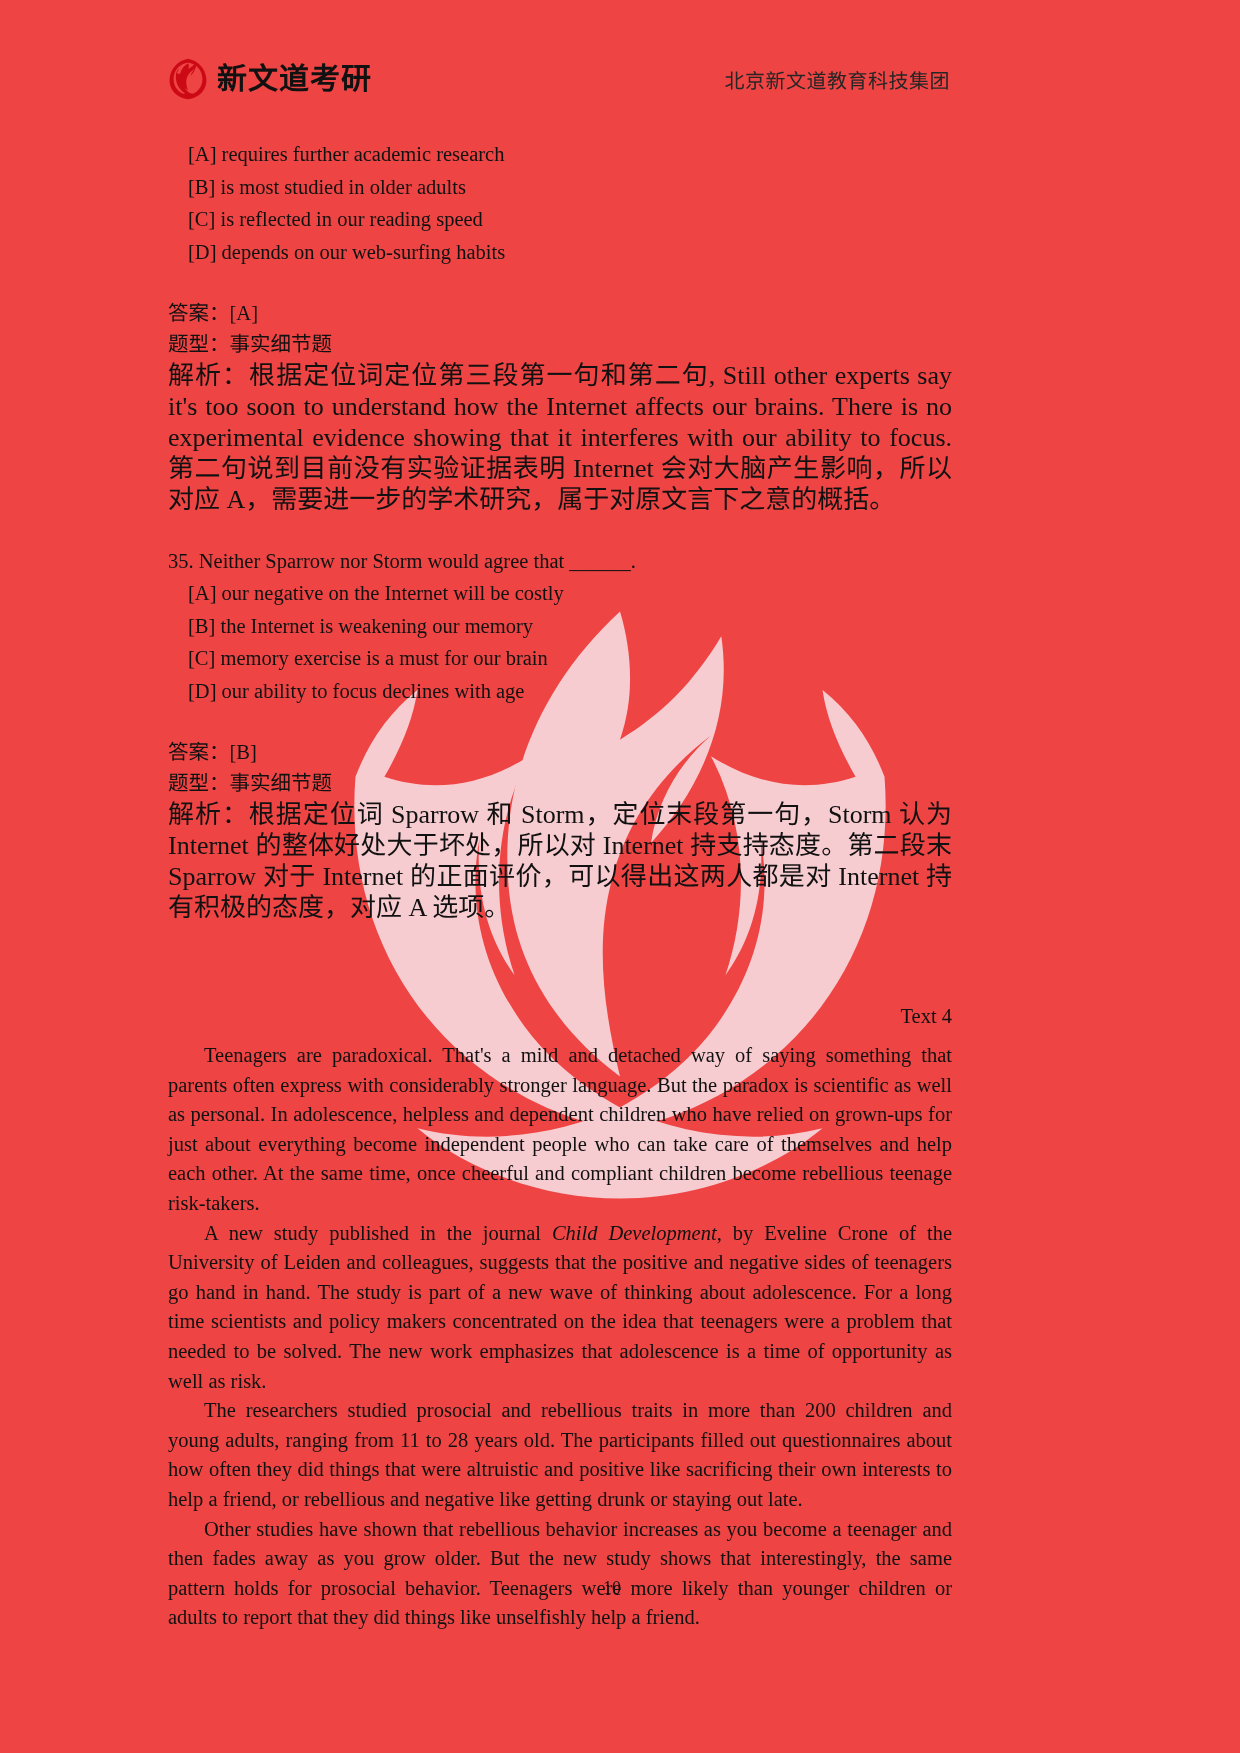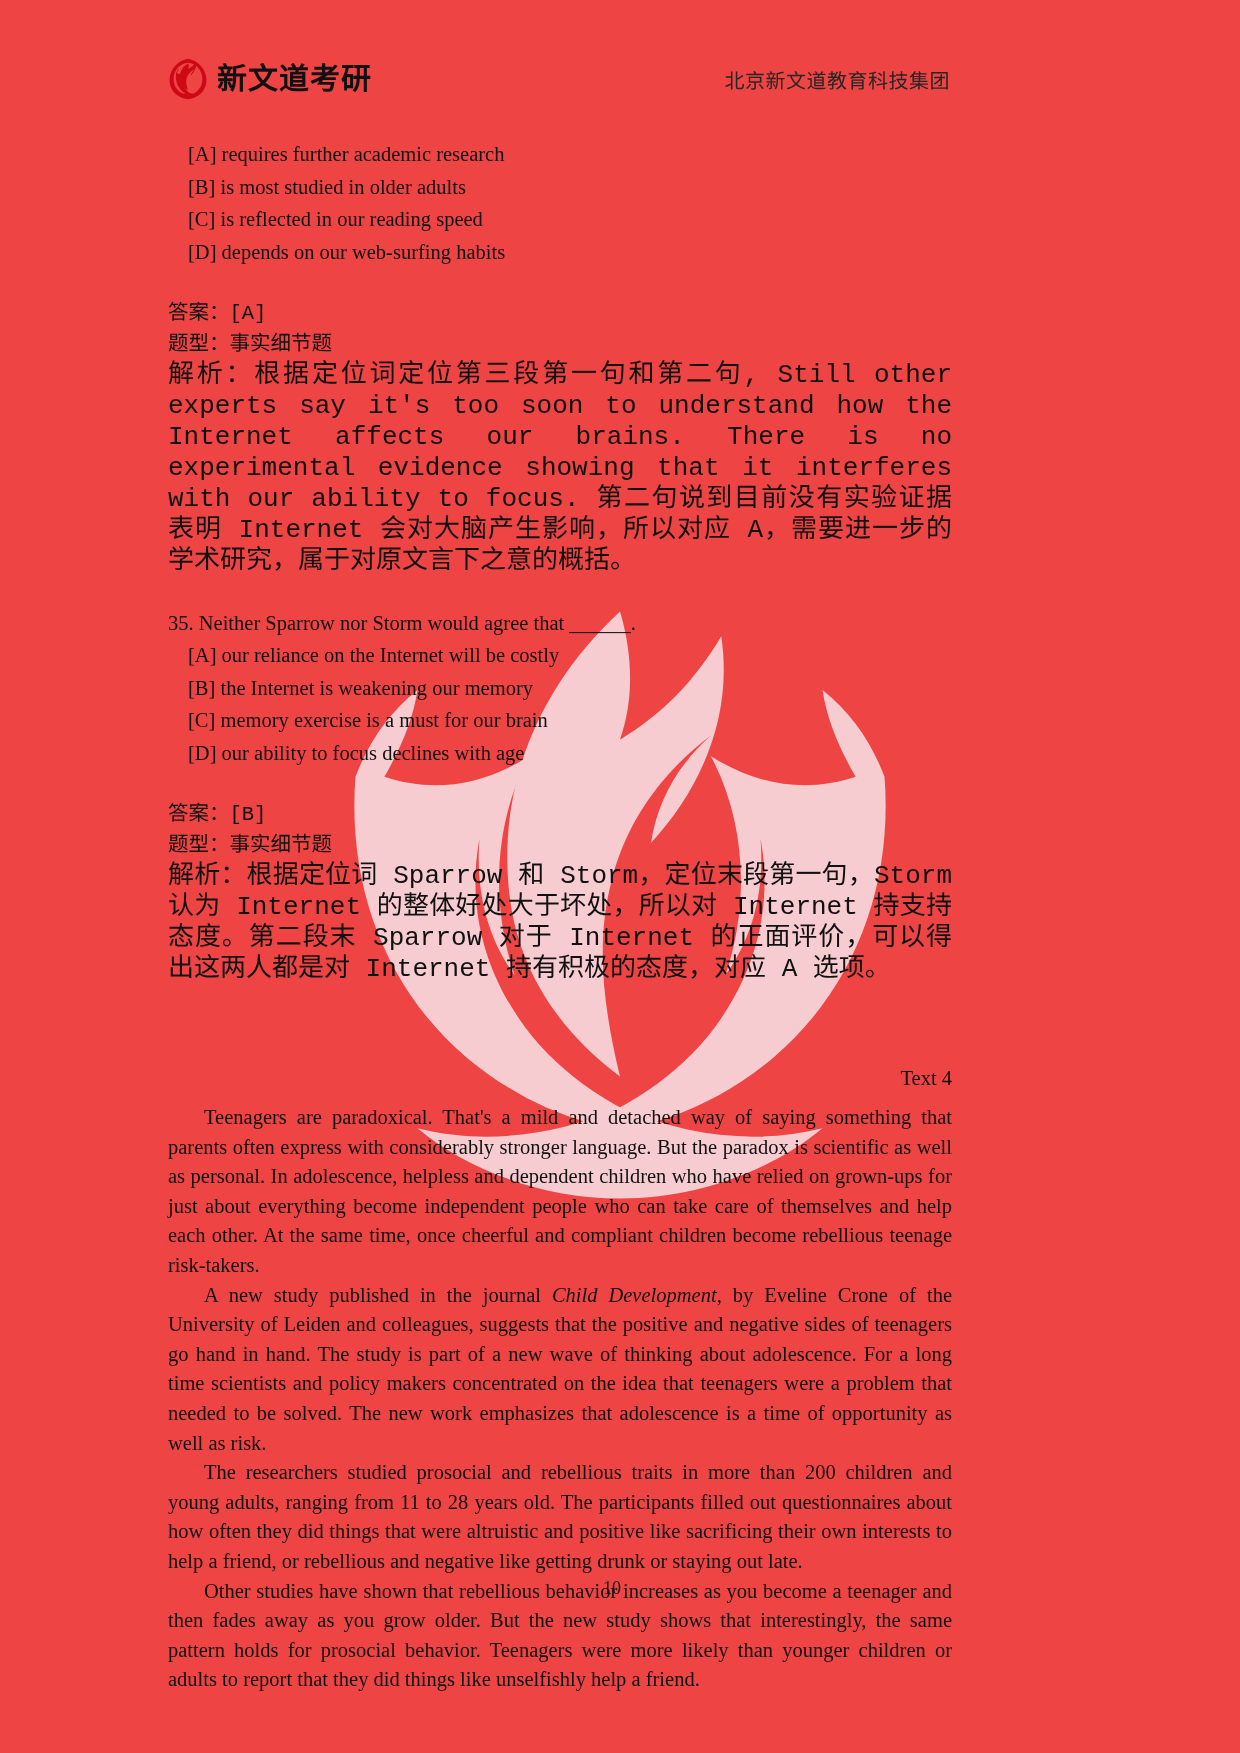--- a/index.html
+++ b/index.html
@@ -94,21 +94,21 @@
   }
 
   .block-gap-lg { height: 30px; }
   .block-gap-sm { height: 10px; }
 
   .ans-line {
     font-size: 20.5px;
     line-height: 31px;
     white-space: nowrap;
   }
-  .cjk { font-family: Liberation Mono, monospace; }
+  .cjk { font-family: Liberation Serif, serif; }
 
   .analysis {
     font-size: 26px;
     line-height: 31px;
     text-align: justify;
     text-justify: inter-word;
   }
   .analysis p { margin: 0; }
 
   .qstem {
@@ -193,21 +193,21 @@
     <div class="ans-line cjk">答案：[A]</div>
     <div class="ans-line cjk">题型：事实细节题</div>
     <div class="analysis cjk">
       <p>解析：根据定位词定位第三段第一句和第二句, Still other experts say it's too soon to understand how the Internet affects our brains. There is no experimental evidence showing that it interferes with our ability to focus. 第二句说到目前没有实验证据表明 Internet 会对大脑产生影响，所以对应 A，需要进一步的学术研究，属于对原文言下之意的概括。</p>
     </div>
 
     <div class="block-gap-lg"></div>
 
     <div class="qstem">35. Neither Sparrow nor Storm would agree that ______.</div>
     <ul class="opt-list">
-      <li class="opt">[A] our reliance on the Internet will be costly</li>
+      <li class="opt">[A] our negative on the Internet will be costly</li>
       <li class="opt">[B] the Internet is weakening our memory</li>
       <li class="opt">[C] memory exercise is a must for our brain</li>
       <li class="opt">[D] our ability to focus declines with age</li>
     </ul>
 
     <div class="block-gap-lg"></div>
 
     <div class="ans-line cjk">答案：[B]</div>
     <div class="ans-line cjk">题型：事实细节题</div>
     <div class="analysis cjk">

